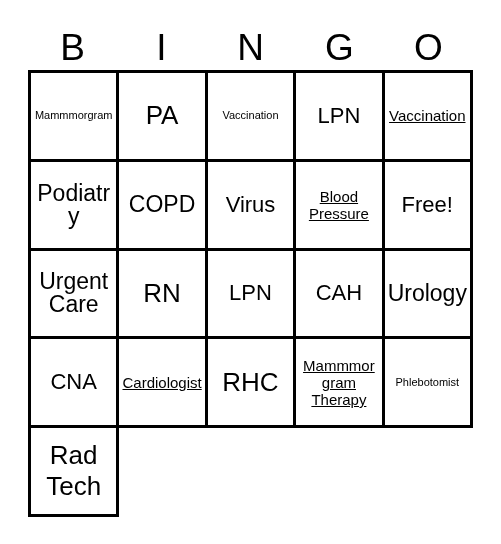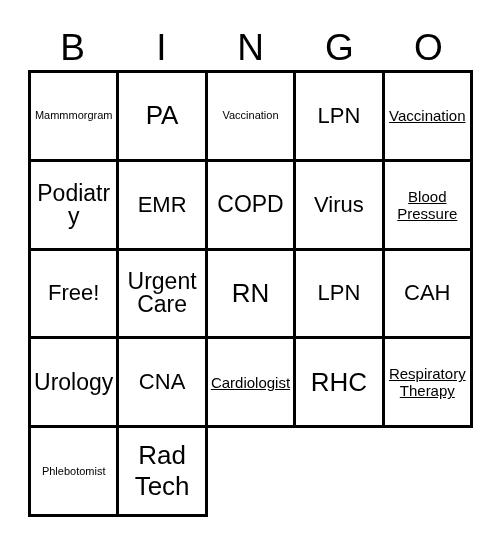--- a/index.html
+++ b/index.html
@@ -114,23 +114,20 @@
       <div class="bingo-cell">
         <span class="cell-text size-lg">LPN</span>
       </div>
       <div class="bingo-cell">
         <span class="cell-text size-sm">Vaccination</span>
       </div>
       <div class="bingo-cell">
         <span class="cell-text size-md">Podiatry</span>
       </div>
       <div class="bingo-cell">
-        <span class="cell-text size-lg">EMR</span>
-      </div>
-      <div class="bingo-cell">
         <span class="cell-text size-md">COPD</span>
       </div>
       <div class="bingo-cell">
         <span class="cell-text size-lg">Virus</span>
       </div>
       <div class="bingo-cell">
         <span class="cell-text size-sm">Blood Pressure</span>
       </div>
       <div class="bingo-cell">
         <span class="cell-text size-lg">Free!</span>
@@ -153,21 +150,21 @@
       <div class="bingo-cell">
         <span class="cell-text size-lg">CNA</span>
       </div>
       <div class="bingo-cell">
         <span class="cell-text size-sm">Cardiologist</span>
       </div>
       <div class="bingo-cell">
         <span class="cell-text size-xl">RHC</span>
       </div>
       <div class="bingo-cell">
-        <span class="cell-text size-sm">Respiratory Therapy</span>
+        <span class="cell-text size-sm">Mammmorgram Therapy</span>
       </div>
       <div class="bingo-cell">
         <span class="cell-text size-xs">Phlebotomist</span>
       </div>
       <div class="bingo-cell">
         <span class="cell-text size-xl">Rad Tech</span>
       </div>
     </div>
 
 </div>

